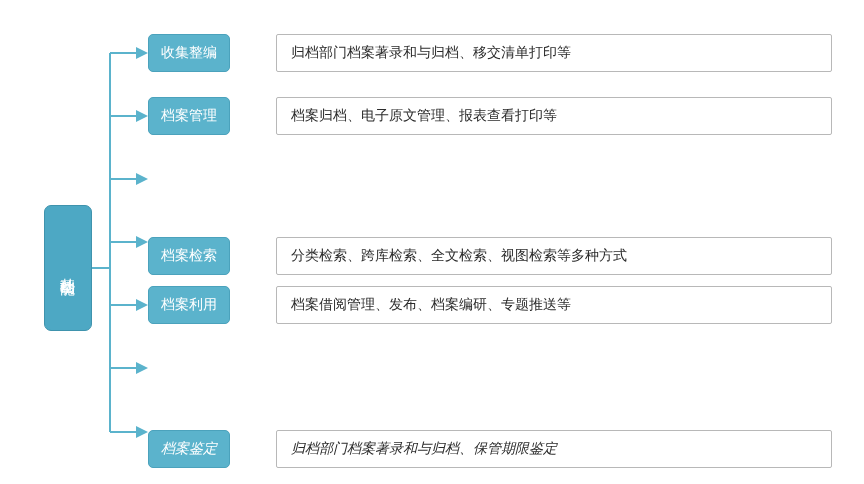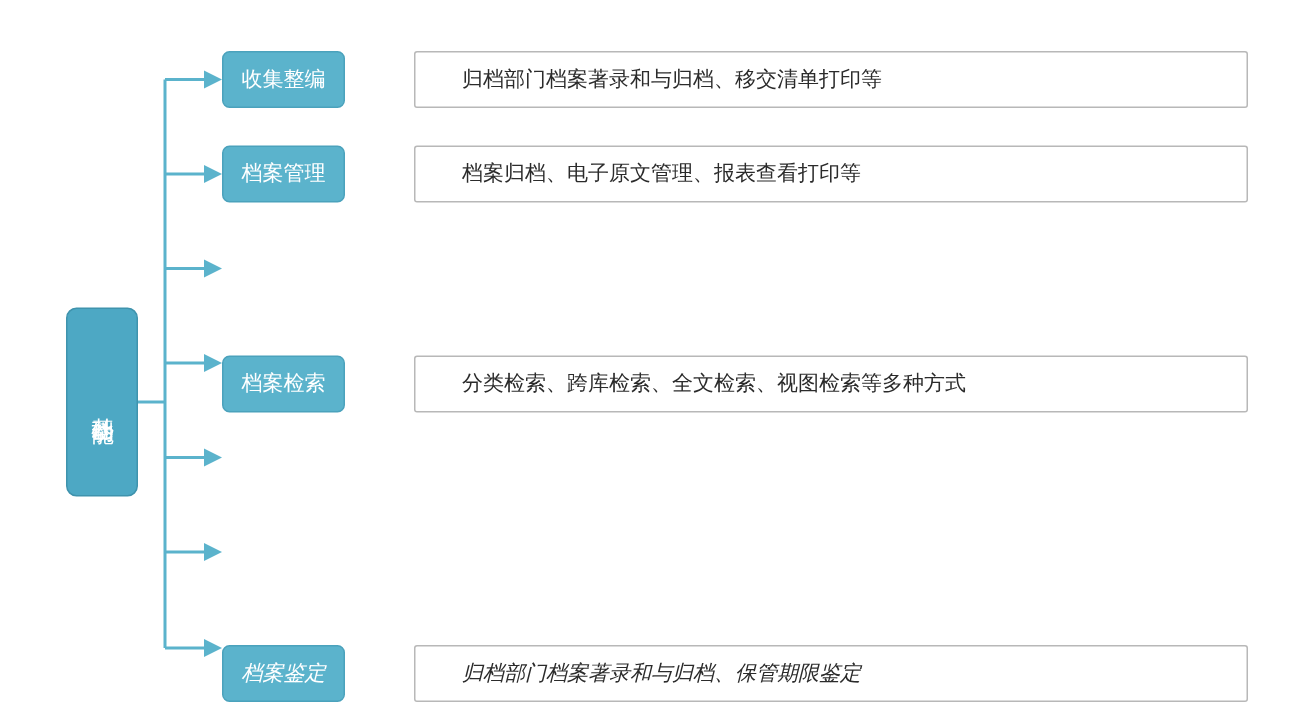--- a/index.html
+++ b/index.html
@@ -76,21 +76,20 @@
   .desc-box {
     margin-left: 46px;
     width: 556px;
     height: 38px;
     background: #ffffff;
     border: 1px solid #b8b8b8;
     border-radius: 2px;
     box-sizing: border-box;
     display: flex;
     align-items: center;
-    padding-left: 17px;
   }
   .desc-label {
     color: #2b2b2b;
     font-size: 14px;
     padding-left: 14px;
     white-space: nowrap;
   }
 </style>
 </head>
 <body>
@@ -145,20 +144,28 @@
 
   <div class="row" style="top:237px;font-family:Liberation Mono, monospace;">
     <div class="cat-box">
       <span class="cat-label">档案检索</span>
     </div>
     <div class="desc-box">
       <span class="desc-label">分类检索、跨库检索、全文检索、视图检索等多种方式</span>
     </div>
   </div>
 
+  <div class="row" style="top:286px;">
+    <div class="cat-box">
+      <span class="cat-label">档案利用</span>
+    </div>
+    <div class="desc-box">
+      <span class="desc-label">档案借阅管理、发布、档案编研、专题推送等</span>
+    </div>
+  </div>
 
 
   <div class="row" style="top:430px;font-style:italic;">
     <div class="cat-box">
       <span class="cat-label">档案鉴定</span>
     </div>
     <div class="desc-box">
       <span class="desc-label">归档部门档案著录和与归档、保管期限鉴定</span>
     </div>
   </div>

